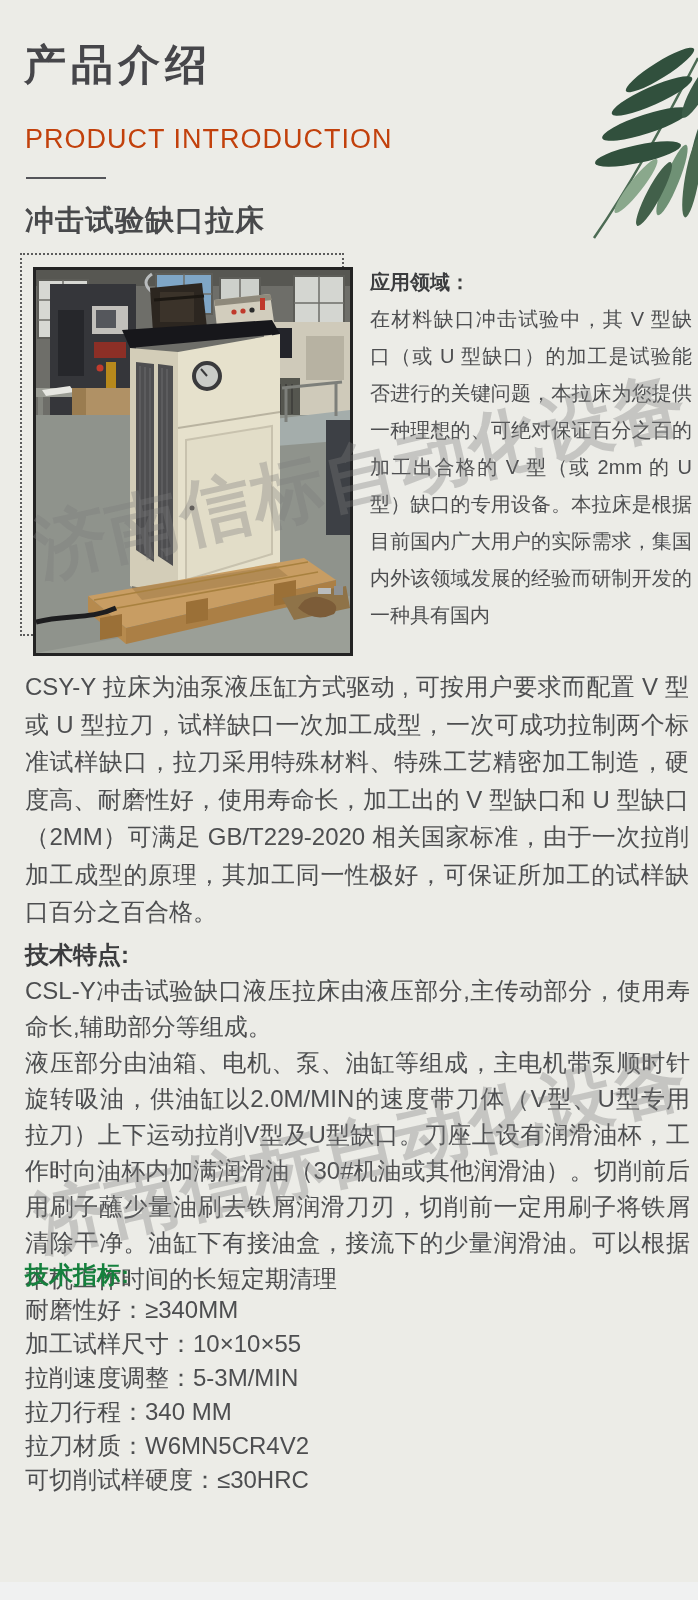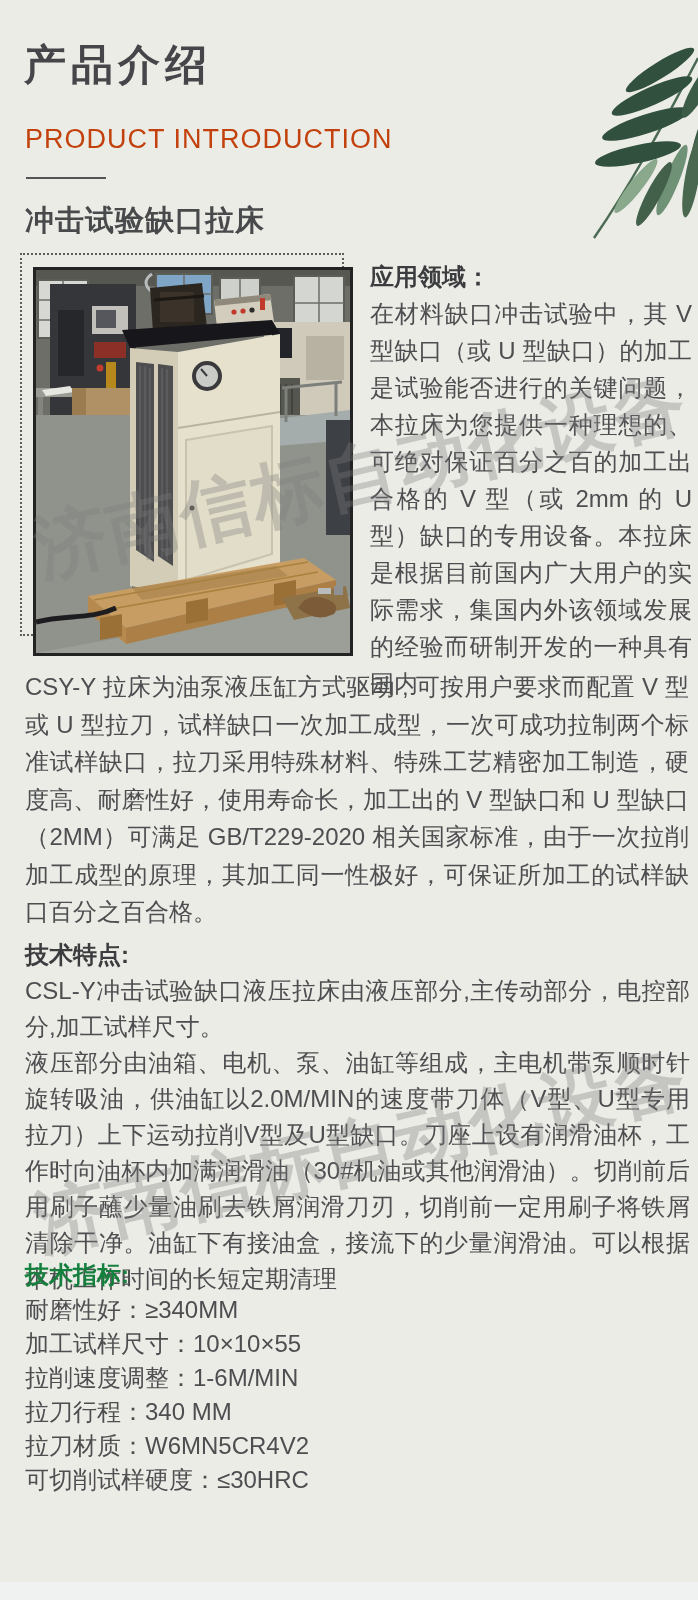--- a/index.html
+++ b/index.html
@@ -15,21 +15,21 @@
   .subtitle{left:25px;top:124px;font-size:27px;font-weight:500;color:#c2410c;letter-spacing:1px;}
   .divider{left:26px;top:177px;width:80px;height:2px;background:#54555a;}
   .product-name{left:25px;top:201px;font-size:29px;font-weight:600;color:#48494b;letter-spacing:1px;}
   
   .leaf{right:-14px;top:28px;width:140px;height:215px;z-index:0;}
   
   .dashed-box{left:20px;top:253px;width:324px;height:383px;border:2px dotted #5c5c5c;box-sizing:border-box;z-index:0;}
   .photo{left:33px;top:267px;width:320px;height:389px;margin:0;border:3px solid #232323;box-sizing:border-box;background:#8f938c;z-index:1;overflow:hidden;}
   .photo svg{display:block;width:100%;height:100%;}
   
-  .app{left:370px;top:258px;width:322px;font-size:24px;line-height:37px;text-align:justify;z-index:2;}
+  .app{left:370px;top:264px;width:322px;font-size:20px;line-height:37px;text-align:justify;z-index:2;}
   .app .h{font-weight:700;color:#3b3c3e;}
   .app p{margin:0;}
   
   .desc{left:25px;top:668px;width:664px;font-size:24px;line-height:37.5px;text-align:justify;margin:0;z-index:2;}
   
   .features{left:25px;top:937px;width:665px;font-size:24px;line-height:36px;text-align:justify;z-index:2;}
   .features .h{font-weight:700;color:#3b3c3e;}
   .features p{margin:0;}
   
   .specs{left:25px;top:1257px;width:660px;font-size:24px;z-index:2;}
@@ -198,30 +198,30 @@
 
   <section class="abs app">
     <div class="h">应用领域：</div>
     <p>在材料缺口冲击试验中，其 V 型缺口（或 U 型缺口）的加工是试验能否进行的关键问题，本拉床为您提供一种理想的、可绝对保证百分之百的加工出合格的 V 型（或 2mm 的 U 型）缺口的专用设备。本拉床是根据目前国内广大用户的实际需求，集国内外该领域发展的经验而研制开发的一种具有国内</p>
   </section>
 
   <p class="abs desc">CSY-Y 拉床为油泵液压缸方式驱动 , 可按用户要求而配置 V 型或 U 型拉刀，试样缺口一次加工成型，一次可成功拉制两个标准试样缺口，拉刀采用特殊材料、特殊工艺精密加工制造，硬度高、耐磨性好，使用寿命长，加工出的 V 型缺口和 U 型缺口（2MM）可满足 GB/T229-2020 相关国家标准，由于一次拉削加工成型的原理，其加工同一性极好，可保证所加工的试样缺口百分之百合格。</p>
 
   <section class="abs features">
     <div class="h">技术特点:</div>
-    <p>CSL-Y冲击试验缺口液压拉床由液压部分,主传动部分，电控部分,加工试样尺寸。</p>
+    <p>CSL-Y冲击试验缺口液压拉床由液压部分,主传动部分，使用寿命长,辅助部分等组成。</p>
     <p>液压部分由油箱、电机、泵、油缸等组成，主电机带泵顺时针旋转吸油，供油缸以2.0M/MIN的速度带刀体（V型、U型专用拉刀）上下运动拉削V型及U型缺口。刀座上设有润滑油杯，工作时向油杯内加满润滑油（30#机油或其他润滑油）。切削前后用刷子蘸少量油刷去铁屑润滑刀刃，切削前一定用刷子将铁屑清除干净。油缸下有接油盒，接流下的少量润滑油。可以根据本机工作时间的长短定期清理</p>
   </section>
 
   <section class="abs specs">
     <div class="h">技术指标:</div>
     <ul>
       <li>耐磨性好：≥340MM</li>
       <li>加工试样尺寸：10×10×55</li>
-      <li>拉削速度调整：1-6M/MIN</li>
+      <li>拉削速度调整：5-3M/MIN</li>
       <li>拉刀行程：340 MM</li>
       <li>拉刀材质：W6MN5CR4V2</li>
       <li>可切削试样硬度：≤30HRC</li>
     </ul>
   </section>
 
   <div class="abs wm wm1">济南信标自动化设备</div>
   <div class="abs wm wm2">济南信标自动化设备</div>
 
   <div class="abs footer-strip"></div>

